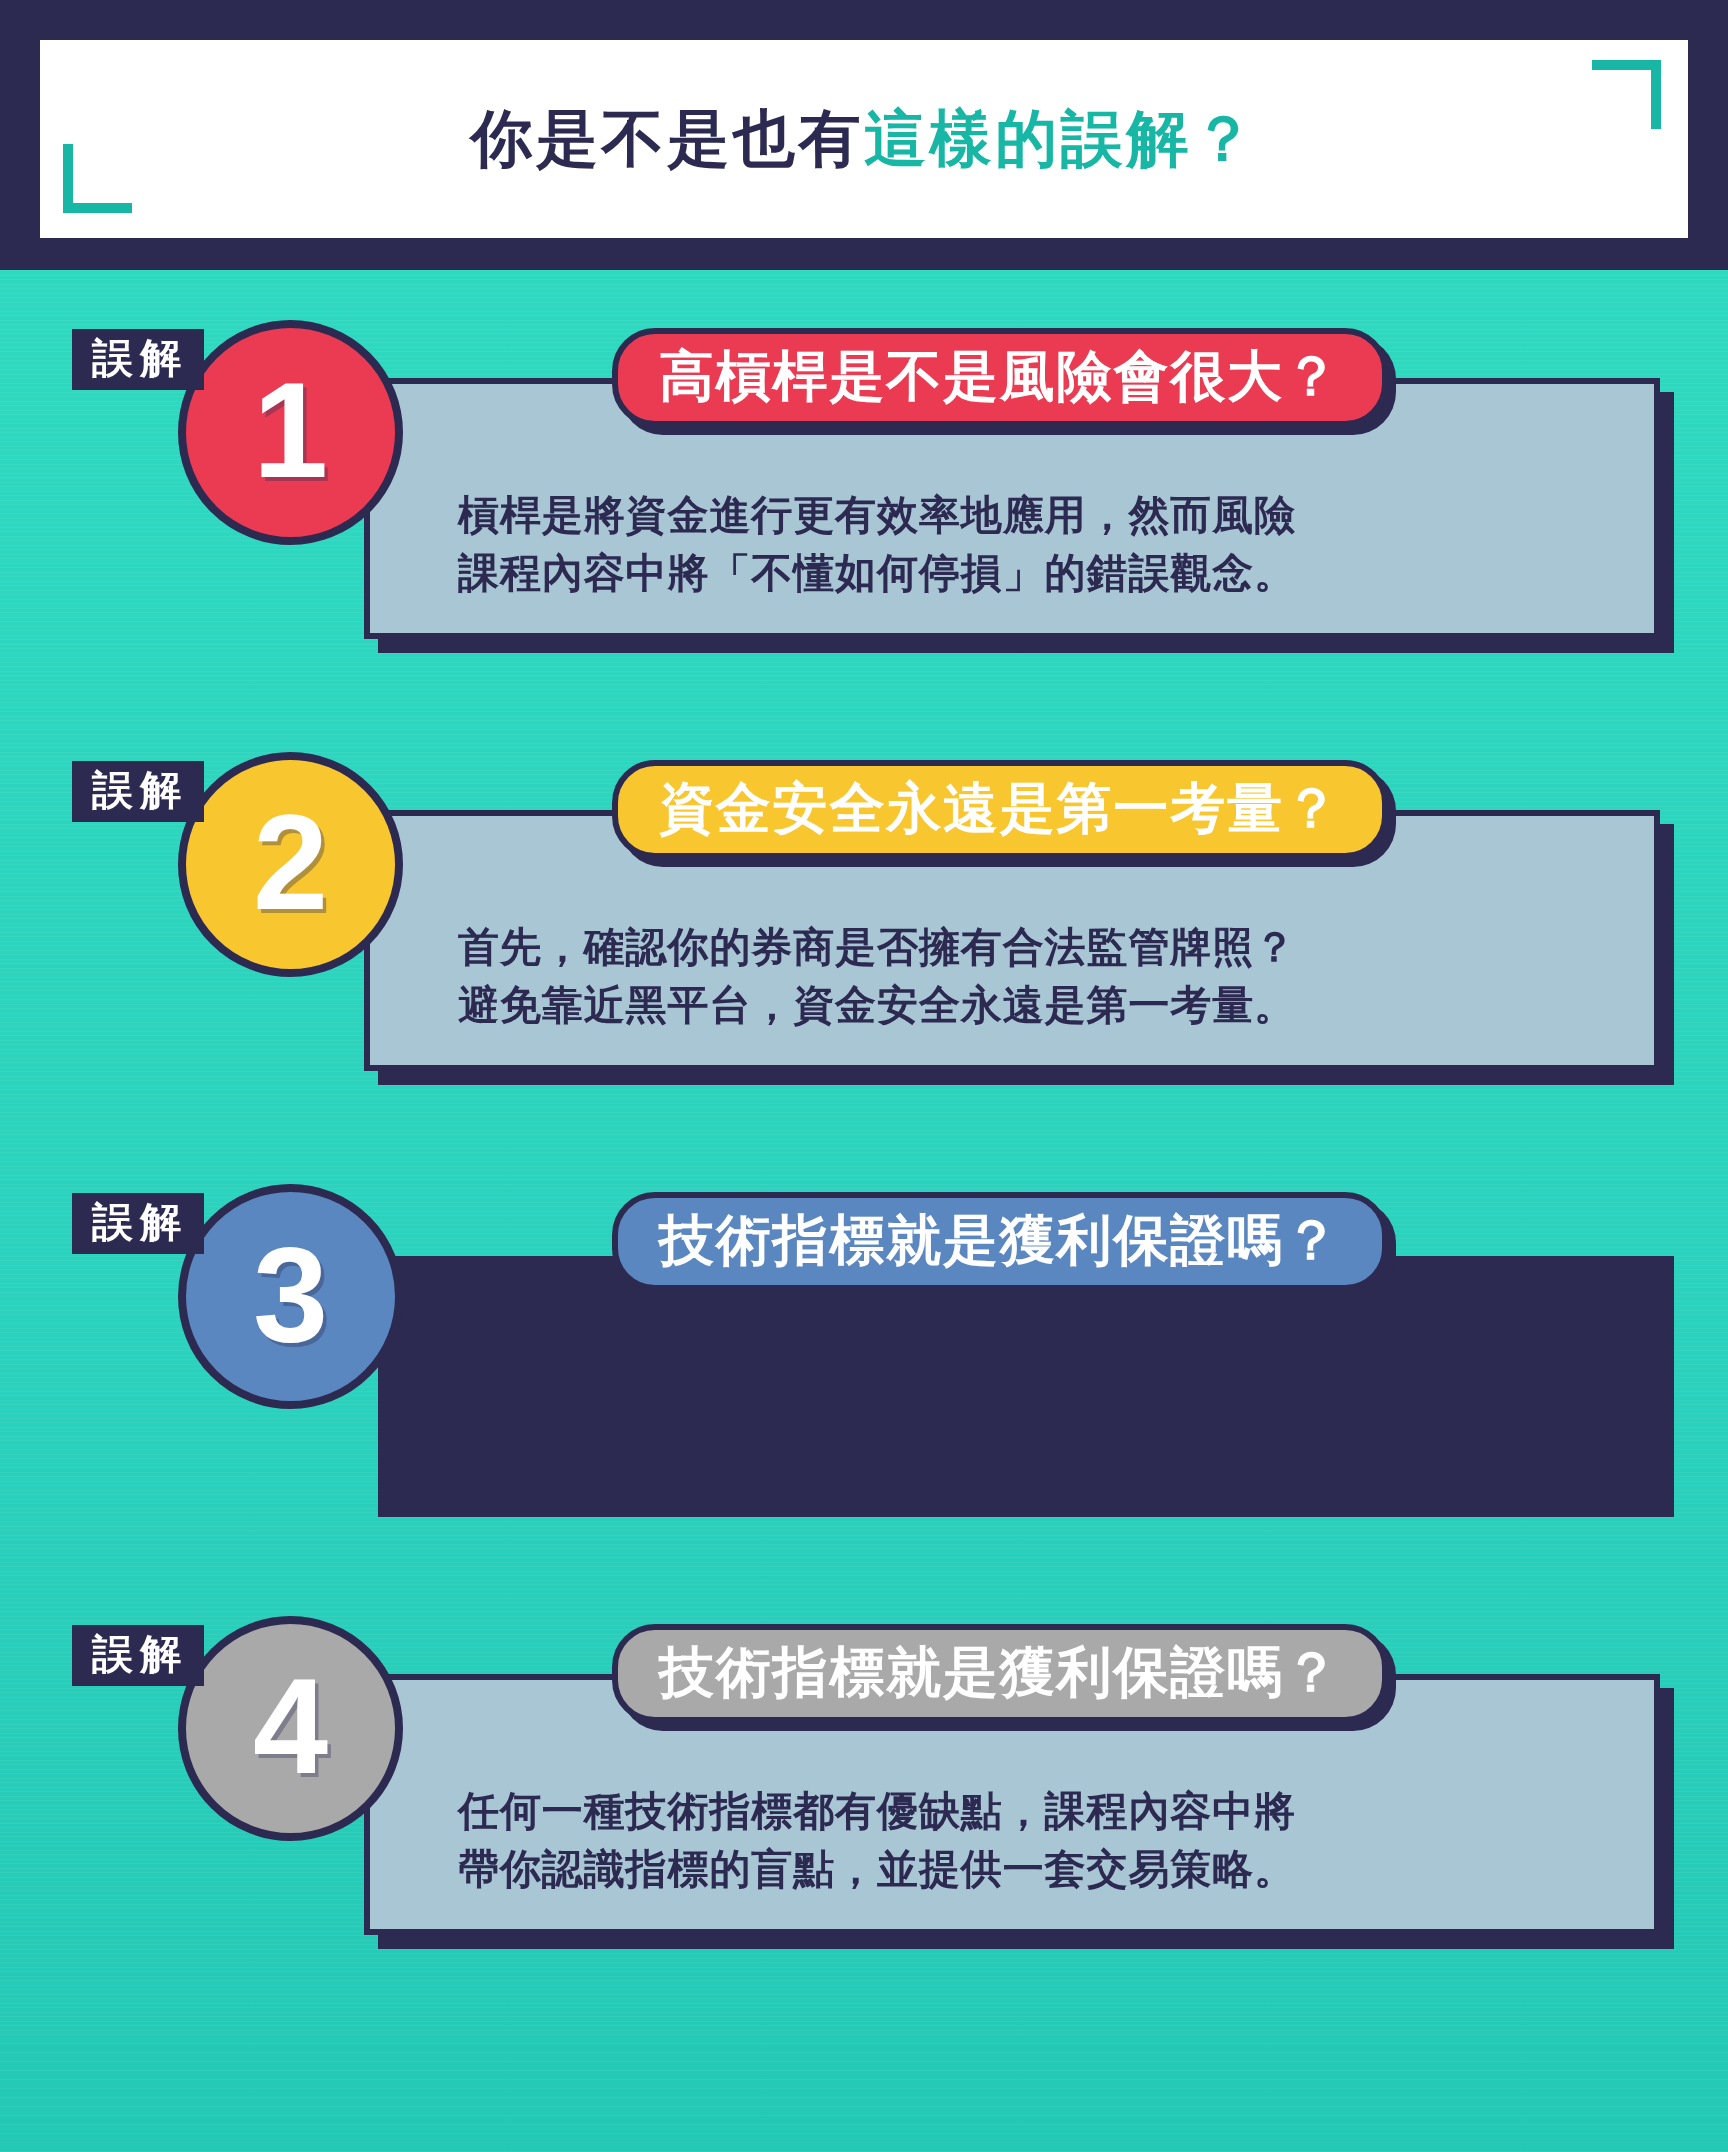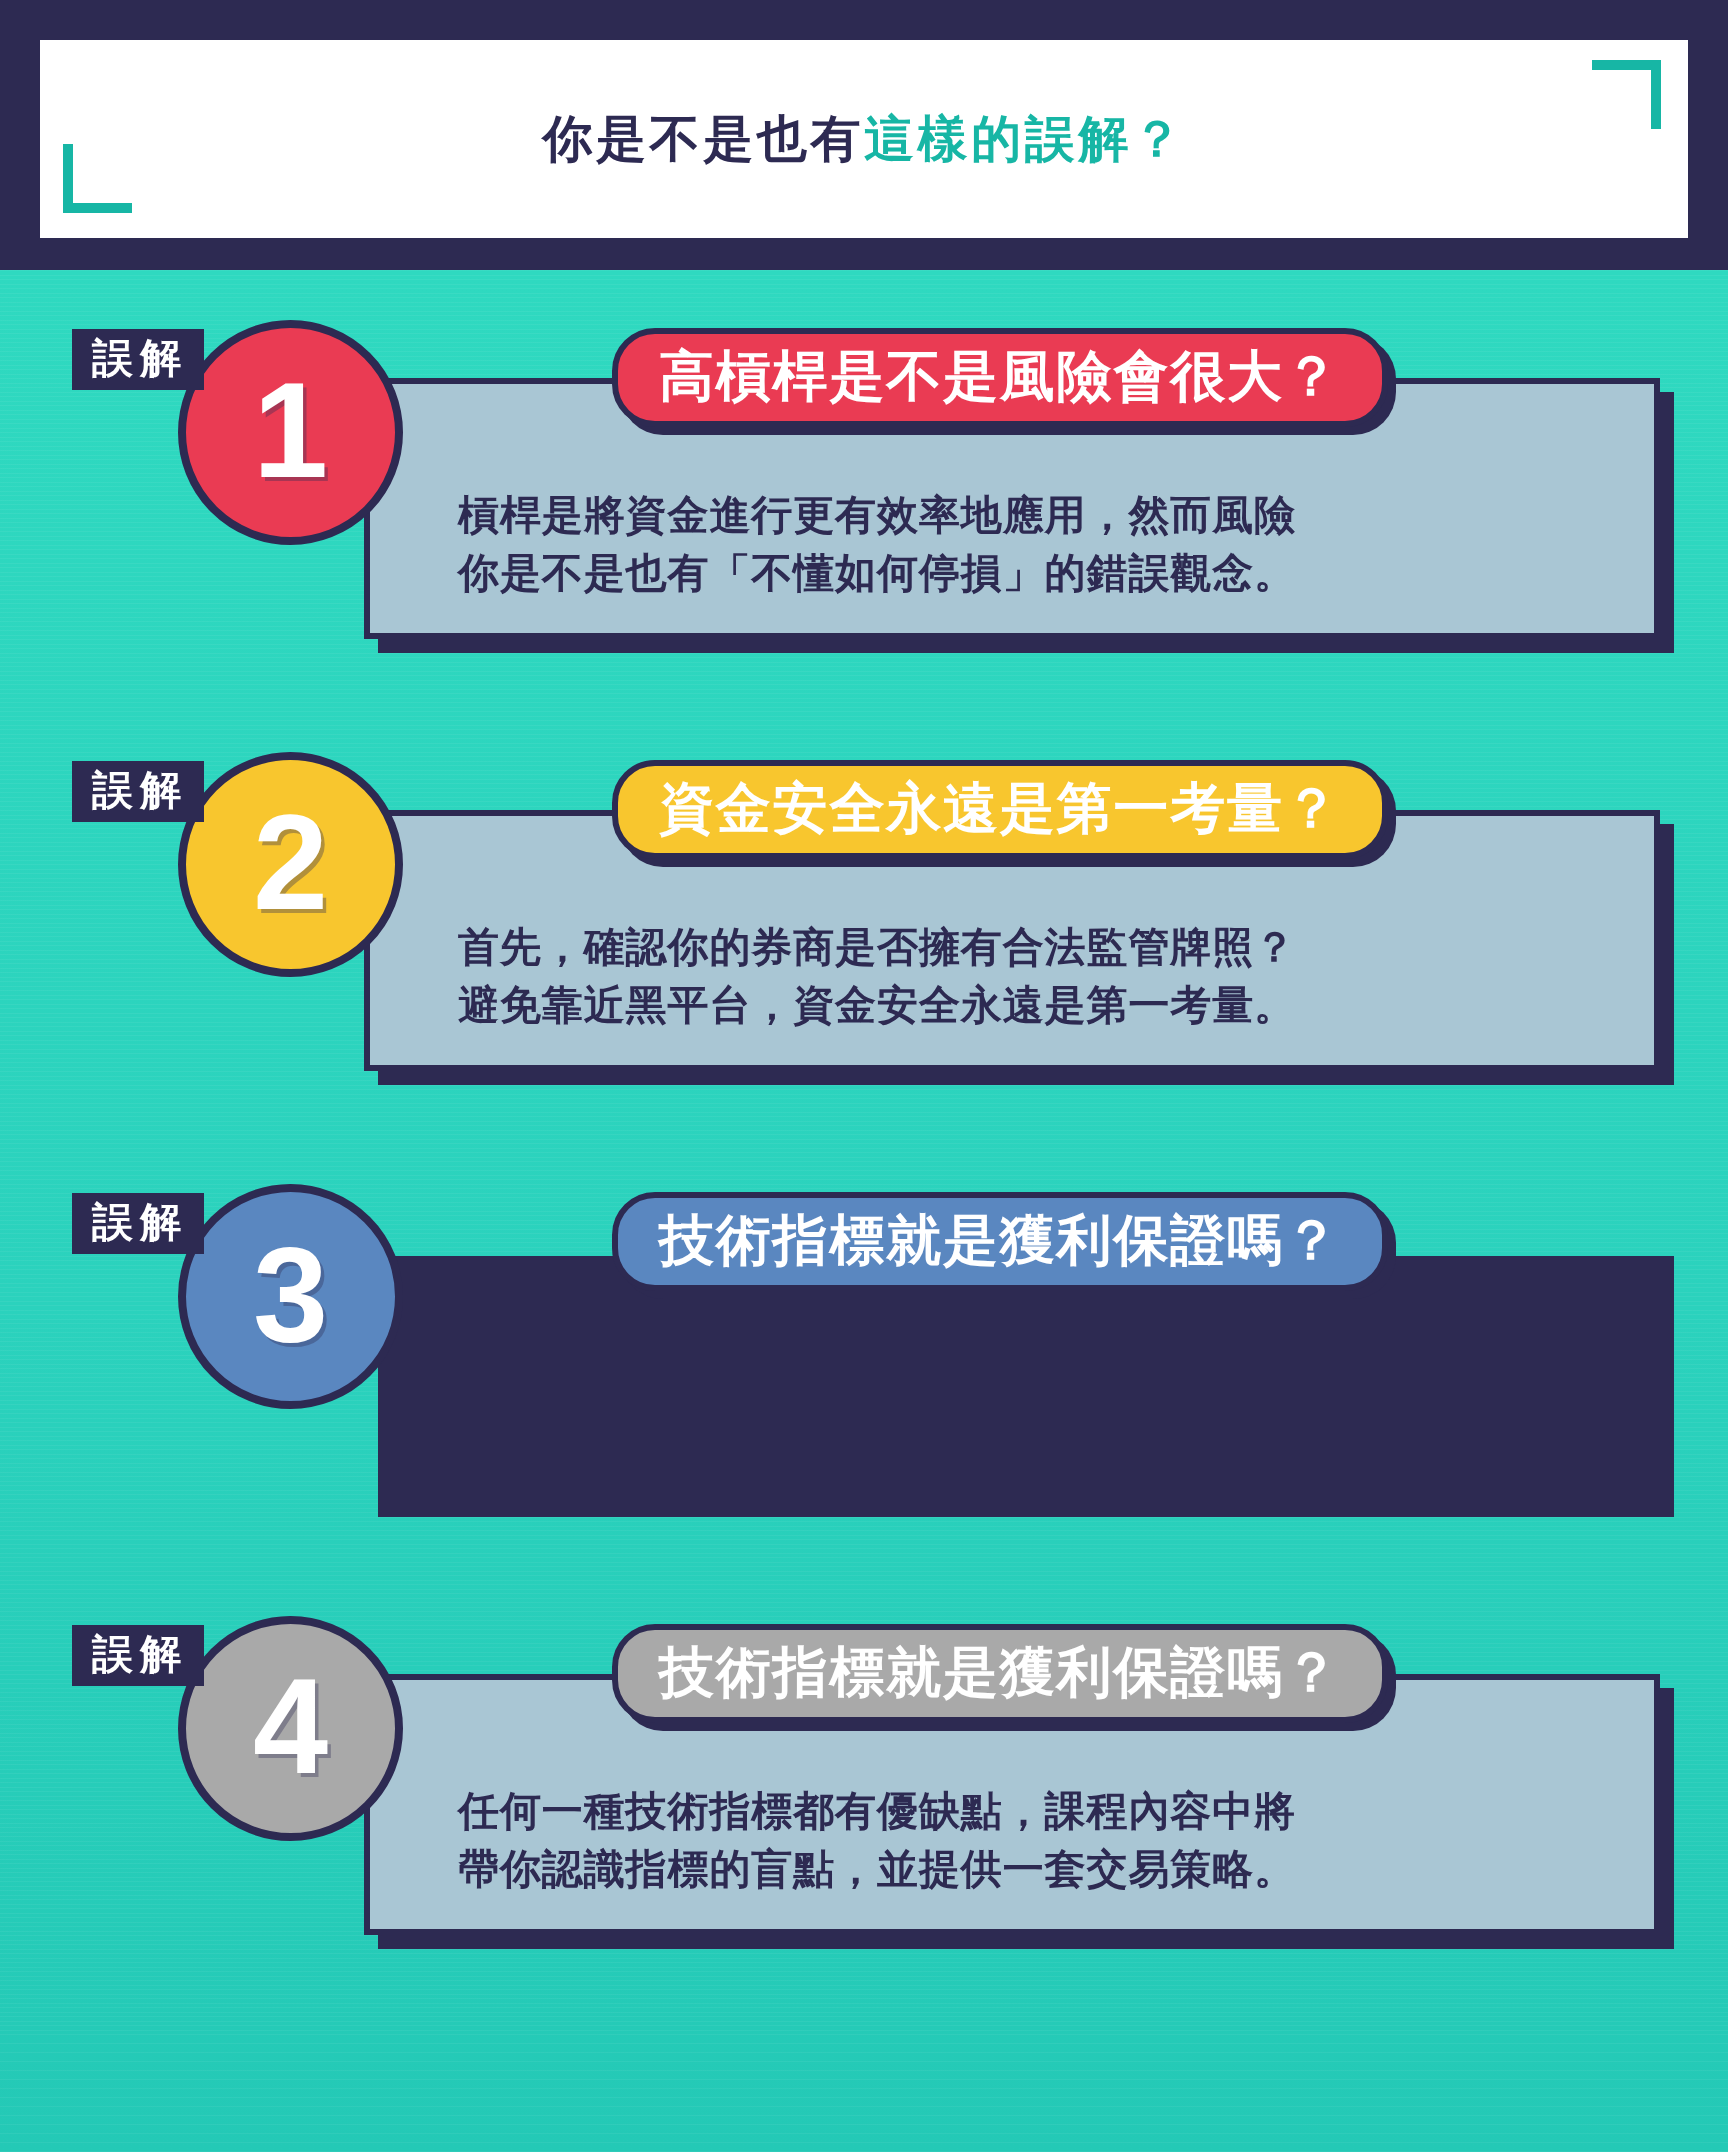--- a/index.html
+++ b/index.html
@@ -44,21 +44,21 @@
     border-top: none;
     border-right: none;
   }
   .corner.tr {
     right: 27px;
     top: 20px;
     border-bottom: none;
     border-left: none;
   }
   .header-title {
-    font-size: 50px;
+    font-size: 62px;
     font-weight: bold;
     letter-spacing: 3.6px;
     color: #2d2a52;
     white-space: nowrap;
     line-height: 1;
   }
   .header-title .accent {
     color: #17b6a5;
   }
 
@@ -190,21 +190,21 @@
   </div>
 </div>
 
 <div class="body-bg">
 
   <div class="item">
     <div class="item-inner">
       <div class="panel-shadow"></div>
       <div class="panel">
         <div class="panel-text">槓桿是將資金進行更有效率地應用，然而風險
-你是不是也有「不懂如何停損」的錯誤觀念。</div>
+課程內容中將「不懂如何停損」的錯誤觀念。</div>
       </div>
       <div class="pill" id="pill-0" style="background: rgb(234, 59, 83);">
         <div class="pill-text">高槓桿是不是風險會很大？</div>
       </div>
       <div class="circle" id="circle-0" style="background: rgb(234, 59, 83);">
         <span class="circle-num">1</span>
       </div>
       <div class="tag">誤解</div>
     </div>
   </div>

